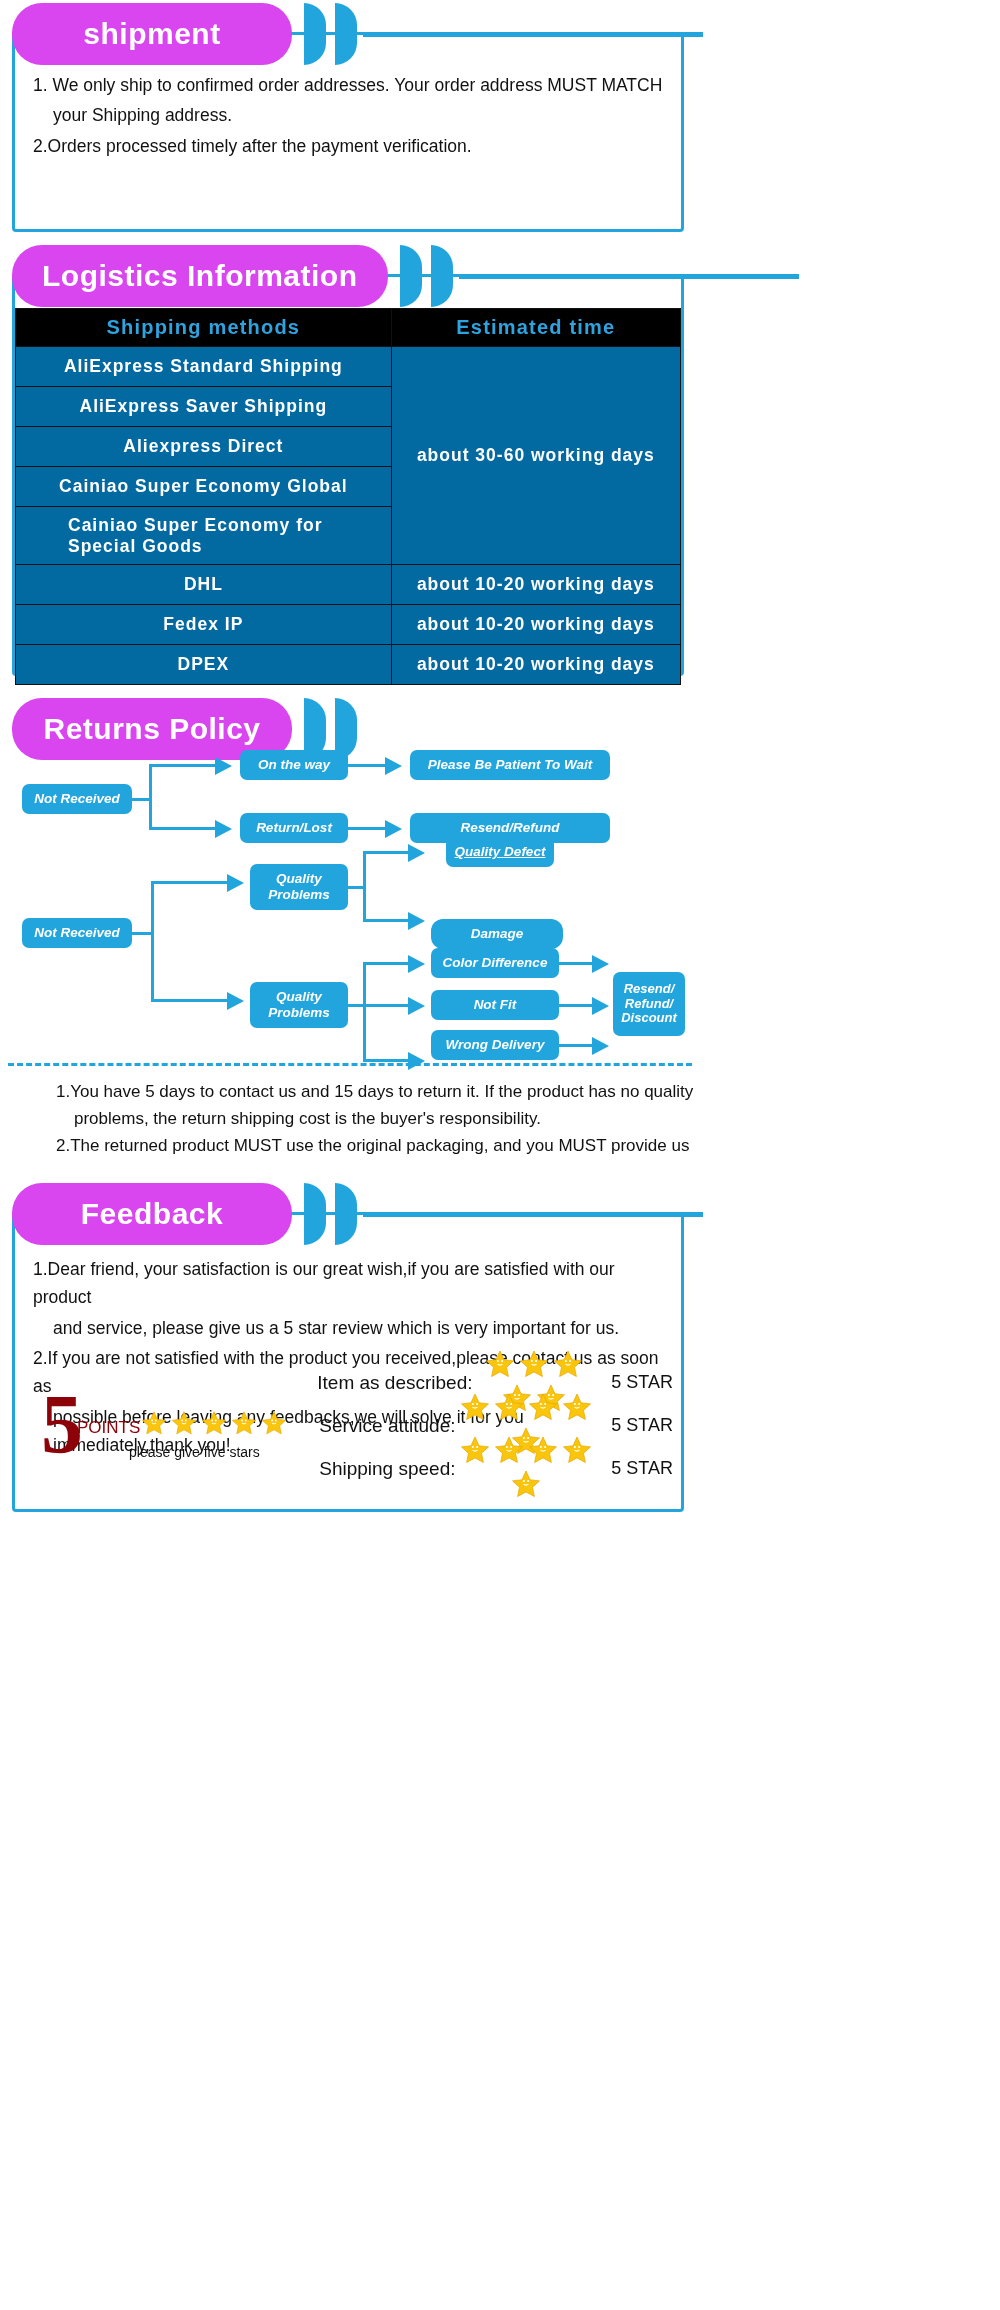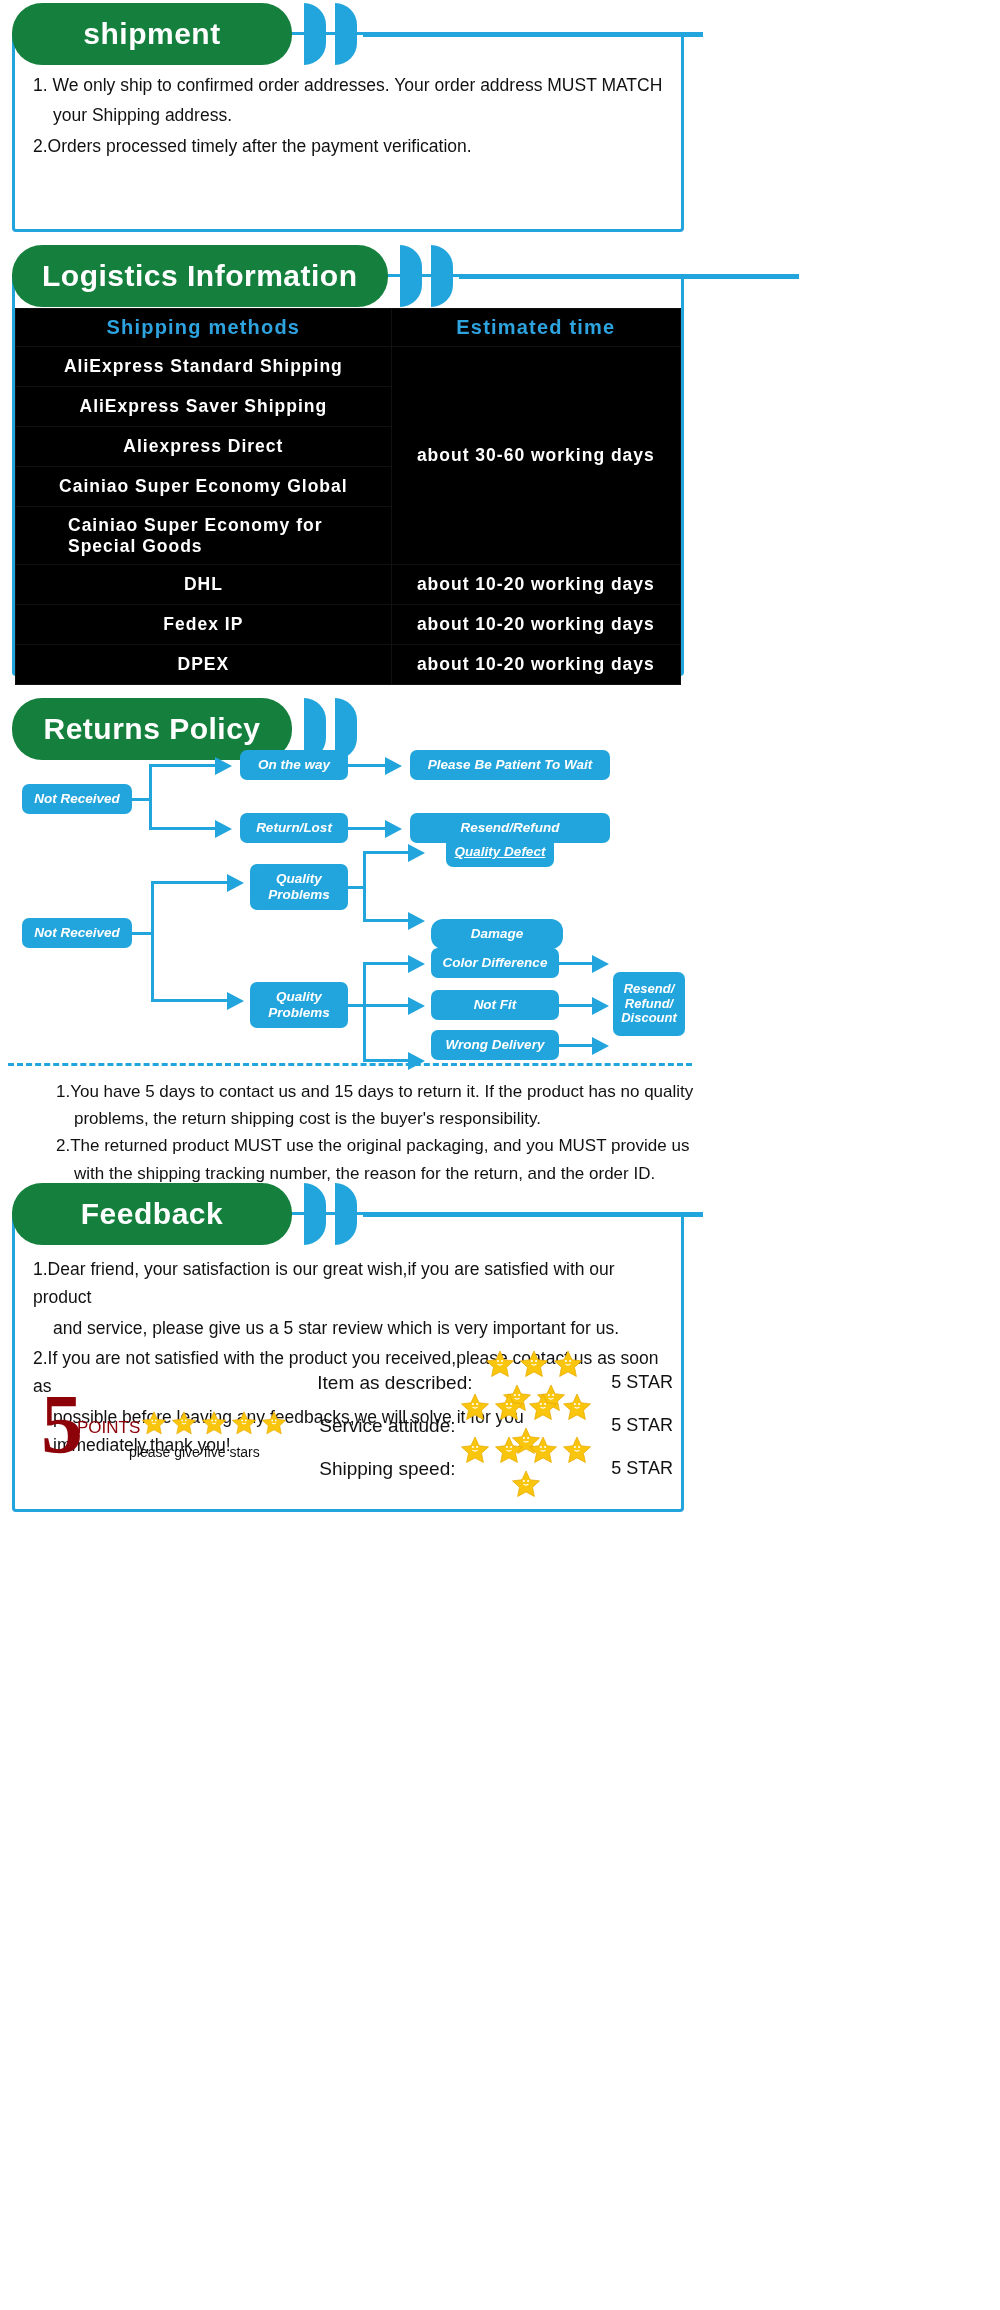--- a/index.html
+++ b/index.html
@@ -27,21 +27,21 @@
   }
   .section-header {
     position: absolute;
     top: -32px;
     left: -3px;
     display: flex;
     align-items: center;
     height: 62px;
   }
   .tab-pill {
-    background: #15803d;
+    background: #d946ef;
     border-radius: 30px;
     height: 62px;
     display: flex;
     align-items: center;
     justify-content: center;
     padding: 0 30px;
     min-width: 280px;
   }
   .tab-pill span {
     color: #ffffff;
@@ -99,21 +99,21 @@
   table.logi th {
     background: #000000;
     color: #2da3e0;
     font-size: 20px;
     font-weight: bold;
     height: 38px;
     letter-spacing: 1.2px;
     font-family: "Liberation Sans", sans-serif;
   }
   table.logi td {
-    background: #000000;
+    background: #0369a1;
     color: #ffffff;
     font-weight: bold;
     font-size: 17.5px;
     letter-spacing: 1px;
     padding: 8px 6px;
   }
   td.method { height: 40px; }
   td.method.two-line { text-align: left; padding-left: 52px; line-height: 1.18; }
   td.est { font-size: 19px; letter-spacing: 0px; font-weight: bold; }
   .col-left { width: 56.5%; }
@@ -385,21 +385,20 @@
 Refund/
 Discount</div>
   </div>
 
   <div class="dashed-div" style="top:1063px;"></div>
 
   <div class="policy-text" style="top:1078px;">
     <p>1.You have 5 days to contact us and 15 days to return it. If the product has no quality</p>
     <p class="indent2">problems, the return shipping cost is the buyer's responsibility.</p>
     <p>2.The returned product MUST use the original packaging, and you MUST provide us</p>
-    <p class="indent2">with the shipping tracking number, the reason for the return, and the order ID.</p>
   </div>
 
   <div class="section" id="feedback-section">
     <div class="section-header">
       <div class="tab-pill">
         <span>Feedback</span>
       </div>
       <div class="half-pill"></div>
       <div class="half-pill second"></div>
       <div class="header-rule"></div>

